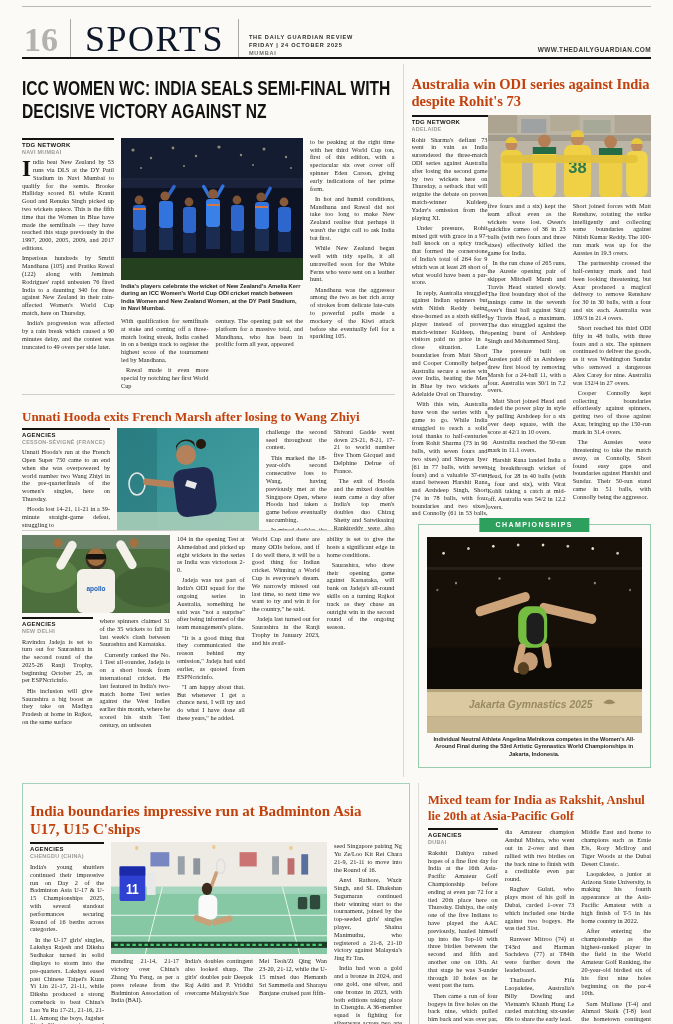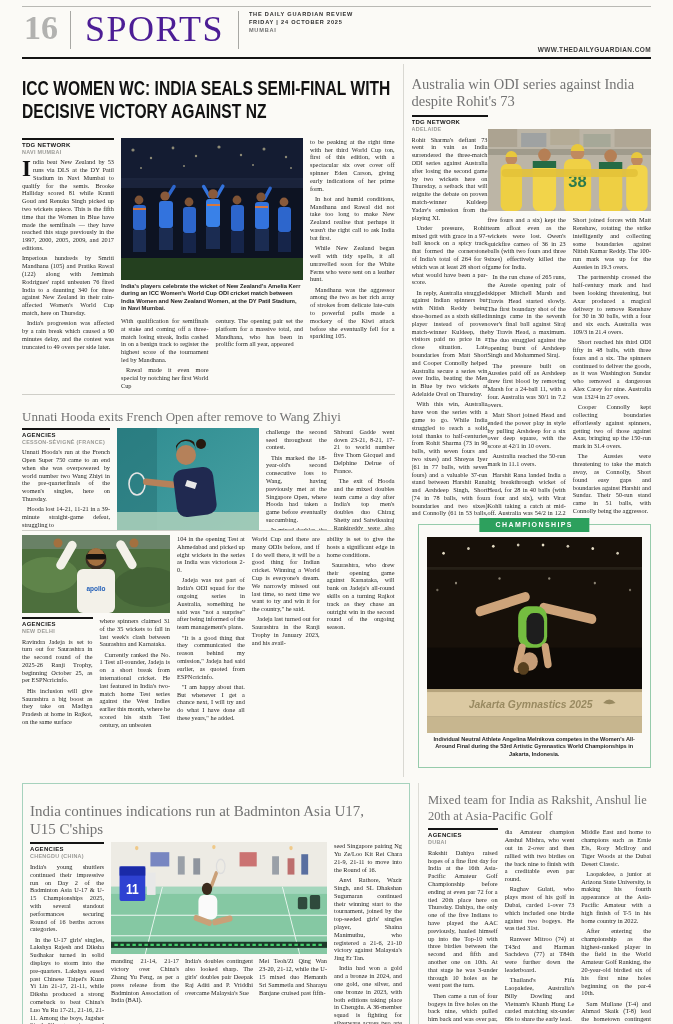--- a/index.html
+++ b/index.html
@@ -1,57 +1,57 @@
 <!DOCTYPE html>
 <html><head>
 <meta charset="utf-8">
 <style>
   html,body{margin:0;padding:0;background:#e9e7e1;}
   .page{position:relative;width:673px;height:1024px;margin:0 auto;background:#fbfaf6;
         box-sizing:border-box;padding:6px 22px 8px;overflow:hidden;color:#1c1c1b;
         font-family:"Liberation Serif",serif;}
   .topline{border-top:1px solid #b9b9b4;margin-bottom:4px;}
   
-  .masthead{display:flex;align-items:flex-start;height:46px;border-bottom:2px solid #141414;margin-bottom:5px;}
+  .masthead{display:flex;align-items:flex-end;height:46px;border-bottom:2px solid #141414;margin-bottom:5px;}
   .pagenum{font:700 34px/34px "Liberation Serif",serif;color:#b2b2b0;padding:0 12px 0 2px;}
   .mast-div{width:1px;height:38px;background:#a8a8a4;}
-  .mast-section{font:400 36px/36px "Liberation Serif",serif;letter-spacing:1.5px;color:#4c1d95;padding:0 14px;}
+  .mast-section{font:400 36px/36px "Liberation Serif",serif;letter-spacing:1.5px;color:#0f172a;padding:0 14px;}
   .mast-info{padding-left:10px;display:flex;flex-direction:column;gap:1px;}
   .mast-info span{font:700 5.6px/7px "Liberation Sans",sans-serif;letter-spacing:.8px;color:#2c2c2c;}
   .mast-info .city{color:#6f6f6f;}
   .mast-url{margin-left:auto;align-self:flex-end;padding-bottom:4px;font:700 6.5px "Liberation Sans",sans-serif;color:#3c3c3c;letter-spacing:.4px;}
   
   .main{display:flex;}
   .left{width:378px;}
   .right{width:243px;margin-left:8px;padding-left:8px;border-left:1px solid #d9d8d2;}
   article{overflow:hidden;}
   .col{text-align:justify;}
   .para{font-size:6.3px;line-height:1.24;margin:0 0 2.5px;text-align:justify;color:#1d1d1c;}
   .col .para + .para{text-indent:5px;margin-top:0;}
   .byline{border-top:2px solid #141414;padding-top:2px;margin-bottom:3px;}
   .byline .who{display:block;font:700 6px/7px "Liberation Sans",sans-serif;letter-spacing:.3px;color:#161616;}
   .byline .where{display:block;font:700 5.4px/6.5px "Liberation Sans",sans-serif;letter-spacing:.3px;color:#9a9a96;}
   .caption{font:700 5.8px/1.3 "Liberation Sans",sans-serif;color:#1f1f1f;margin:3px 0 4px;}
-  .serif-head{font-family:"Liberation Serif",serif;font-weight:400;color:#737373;}
+  .serif-head{font-family:"Liberation Serif",serif;font-weight:700;color:#c2410c;}
   .photo{display:block;}
   
   .lead{height:330px;}
   .lead-headline{font:700 20px/23px "Liberation Sans",sans-serif;color:#121212;width:128%;
                  transform:scale(0.78,1);transform-origin:0 0;text-transform:uppercase;height:47px;}
   .lead-body{display:flex;gap:7px;margin-top:6px;height:272px;}
   .lead-c1{width:92px;}
   .lead-mid{width:182px;}
   .mid-cols{display:flex;gap:7px;}
   .mid-cols .col{flex:1;}
   .lead-c4{flex:1;}
   .dropcap{float:left;font:700 23px/19px "Liberation Serif",serif;padding:1px 2px 0 0;color:#111;}
   
   .aus{height:452px;}
   .aus-headline{font-size:14.5px;line-height:17px;margin-bottom:5px;}
-  .aus-body{display:flex;align-items:flex-end;}
+  .aus-body{display:flex;}
   .aus-c1{width:76px;}
   .aus-stack{flex:1;}
   .aus-cols{display:flex;gap:7px;margin-top:5px;}
   .aus-cols .col{flex:1;}
   
   .hooda{height:132px;border-top:1px solid #cfcec8;padding-top:3px;}
   .hooda-headline{font-size:13px;line-height:16px;margin-bottom:3px;}
   .hooda-body{display:flex;gap:7px;height:104px;}
   .hooda-c1{width:88px;}
   .hooda-c2,.hooda-c3{flex:1;}
@@ -204,21 +204,21 @@
           <div class="lead-c4 col">
               <p class="para">to be peaking at the right time with her third World Cup ton, first of this edition, with a spectacular six over cover off spinner Eden Carson, giving early indications of her prime form.</p>
               <p class="para">In hot and humid conditions, Mandhana and Rawal did not take too long to make New Zealand realise that perhaps it wasn't the right call to ask India bat first.</p>
               <p class="para">While New Zealand began well with tidy spells, it all unravelled soon for the White Ferns who were sent on a leather hunt.</p>
               <p class="para">Mandhana was the aggressor among the two as her rich array of strokes from delicate late-cuts to powerful pulls made a mockery of the Kiwi attack before she eventually fell for a sparkling 105.</p>
             </div>
         </div>
       </article>
 
       <article class="hooda">
-        <h2 class="serif-head hooda-headline">Unnati Hooda exits French Open after remove to Wang Zhiyi</h2>
+        <h2 class="serif-head hooda-headline">Unnati Hooda exits French Marsh after losing to Wang Zhiyi</h2>
         <div class="hooda-body">
           <div class="hooda-c1 col">
             <div class="byline">
               <span class="who">AGENCIES</span>
               <span class="where">CESSON-SÉVIGNÉ (FRANCE)</span>
             </div>
             <div>
                 <p class="para">Unnati Hooda's run at the French Open Super 750 came to an end when she was overpowered by world number two Wang Zhiyi in the pre-quarterfinals of the women's singles, here on Thursday.</p>
                 <p class="para">Hooda lost 14-21, 11-21 in a 39-minute straight-game defeat, struggling to</p>
               </div>
@@ -432,21 +432,21 @@
           <path d="M170 144 q6 -6 12 0 q-6 2 -12 0" fill="#998a61"></path>
         </svg>
         <p class="caption gym-caption">Individual Neutral Athlete Angelina Melnikova competes in the Women's All-Around Final during the 53rd Artistic Gymnastics World Championships in Jakarta, Indonesia.</p>
       </div>
     </section>
   </div>
 
   <div class="bottom">
 
     <article class="badminton">
-      <h2 class="serif-head bad-headline">India continues indications run at Badminton Asia U17, U15 C'ships</h2>
+      <h2 class="serif-head bad-headline">India boundaries impressive run at Badminton Asia U17, U15 C'ships</h2>
       <div class="bad-body">
         <div class="bad-c1 col">
           <div class="byline">
             <span class="who">AGENCIES</span>
             <span class="where">CHENGDU (CHINA)</span>
           </div>
           <div>
               <p class="para">India's young shuttlers continued their impressive run on Day 2 of the Badminton Asia U-17 &amp; U-15 Championships 2025, with several standout performances securing Round of 16 berths across categories.</p>
               <p class="para">In the U-17 girls' singles, Lakshya Rajesh and Diksha Sudhakar turned in solid displays to storm into the pre-quarters. Lakshya eased past Chinese Taipei's Kuan Yi Lin 21-17, 21-11, while Diksha produced a strong comeback to beat China's Luo Yu Ru 17-21, 21-16, 21-11. Among the boys, Jagsher Singh Khangurra impressed with a com-</p>
             </div>

